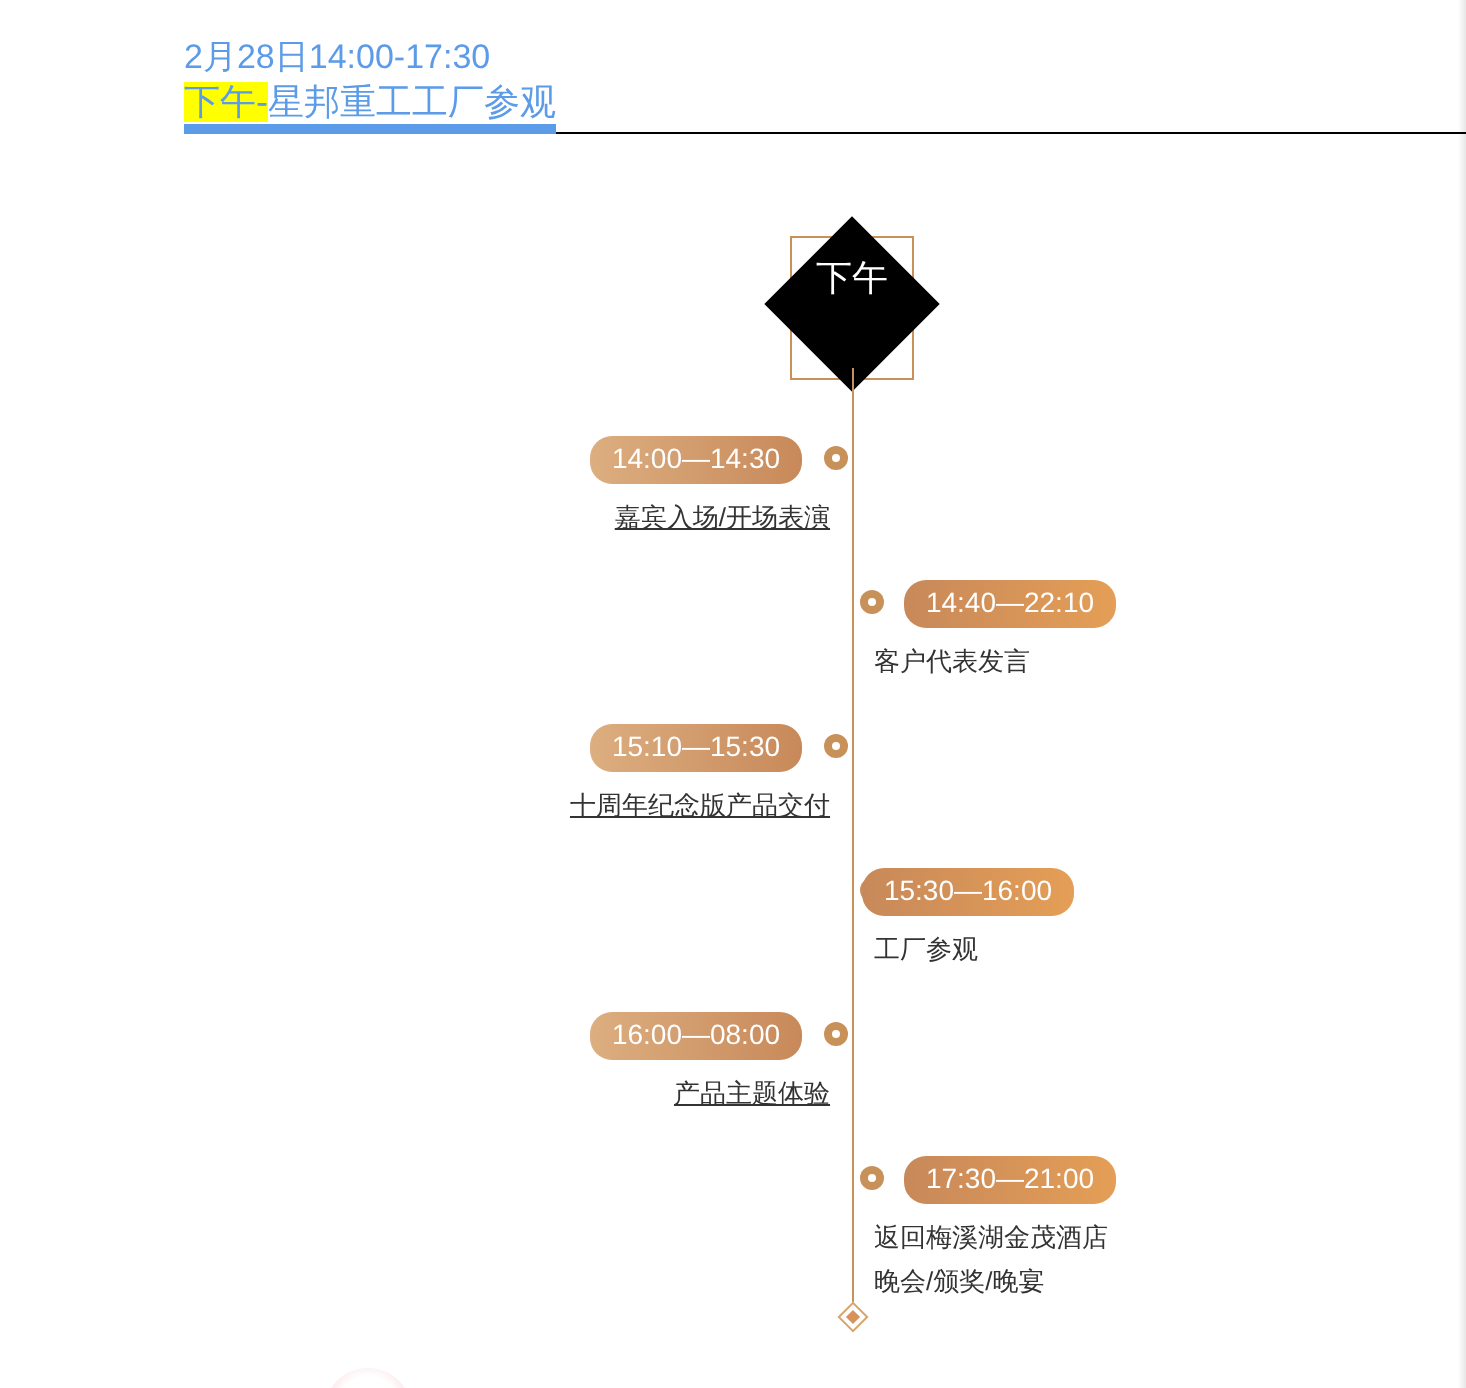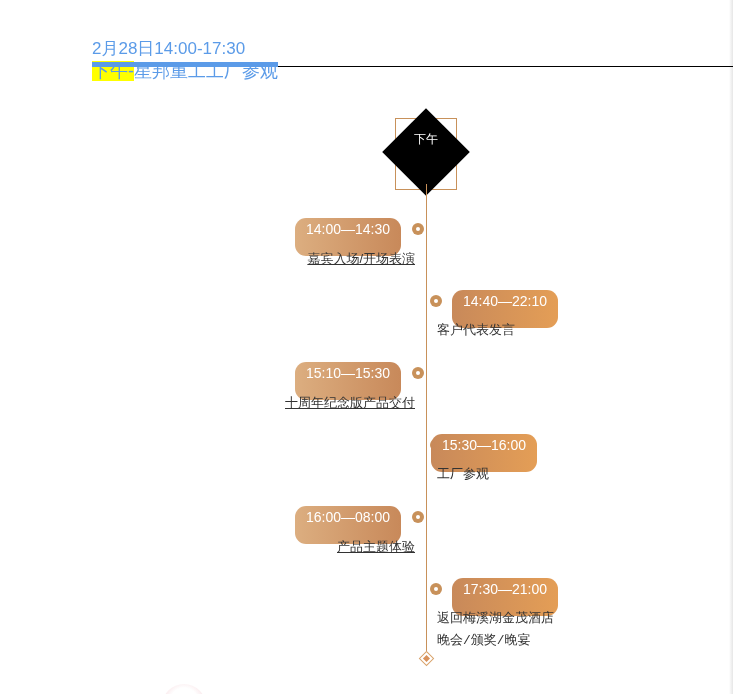--- a/index.html
+++ b/index.html
@@ -7,21 +7,21 @@
     width: 733px; height: 694px; overflow: hidden; position: relative;
     background: #ffffff;
     font-family: "Liberation Sans", "DejaVu Sans", sans-serif;
   }
   .right-edge {
     position: absolute; top: 0; right: 0; width: 4px; height: 694px;
     background: linear-gradient(to right, #ffffff, #e6e6e6);
   }
   .header { position: absolute; left: 92px; top: 18px; }
   .header-date {
-    color: #5b9be8; font-size: 17px; line-height: 22px; letter-spacing: 0; margin-top: 20px;
+    color: #5b9be8; font-size: 17px; line-height: 22px; letter-spacing: 0;
   }
   .header-title {
     margin-top: 0px; font-size: 18px; font-weight: normal; line-height: 22px;
     color: #5b9be8; display: inline-block; position: relative;
     padding-bottom: 0;
   }
   .header-title .hl { background: #ffff00; color: #5b9be8; }
   .title-bar {
     position: absolute; left: 92px; top: 62px; width: 186px; height: 5px;
     background: #5b9be8;
@@ -35,21 +35,21 @@
   .badge-frame {
     position: absolute; left: 13px; top: 10px; width: 62px; height: 72px;
     border: 1px solid #c8915a; box-sizing: border-box;
   }
   .badge-diamond {
     position: absolute; left: 13px; top: 13px; width: 62px; height: 62px;
     background: #000; transform: rotate(45deg);
   }
   .badge-text {
     position: absolute; left: 0; top: 19px; width: 88px; text-align: center;
-    color: #fff; font-size: 12px; line-height: 24px;
+    color: #fff; font-size: 18px; line-height: 24px;
   }
 
   .axis {
     position: absolute; left: 426px; top: 184px; width: 1px; height: 472px;
     background: #c8915a;
   }
   .end-marker {
     position: absolute; left: 421px; top: 653px; width: 9px; height: 9px;
     border: 1px solid #d9a36c; transform: rotate(45deg); background: #fff;
   }
@@ -62,32 +62,32 @@
   .node .dot {
     width: 12px; height: 12px; border-radius: 50%; background: #c8915a;
     position: relative;
   }
   .node .dot::after {
     content: ""; position: absolute; left: 4px; top: 4px; width: 4px; height: 4px;
     border-radius: 50%; background: #fff;
   }
 
   .pill {
-    position: absolute; height: 38px; width: 106px; border-radius: 11px;
+    position: absolute; height: 24px; width: 106px; border-radius: 11px;
     color: #fff; font-size: 14px; line-height: 22px; text-align: center;
   }
   .pill.left { background: linear-gradient(to right, #dcae80, #c8895a); }
   .pill.right { background: linear-gradient(to right, #c8895a, #e49e56); }
 
   .desc {
     position: absolute; font-size: 13px; color: #333; line-height: 22px;
     white-space: nowrap;
   }
   .desc.left { text-align: right; text-decoration: underline; }
-  .desc.right { text-align: center; font-family: Liberation Mono, monospace; }
+  .desc.right { text-align: center; }
 
   .deco-circle {
     position: absolute; left: 162px; top: 684px; width: 44px; height: 44px;
     border-radius: 50%;
     background: radial-gradient(circle at 50% 40%, #fff 40%, #f5d5da 80%, #f0c0c8 100%);
   }
 </style>
 </head>
 <body>
 

